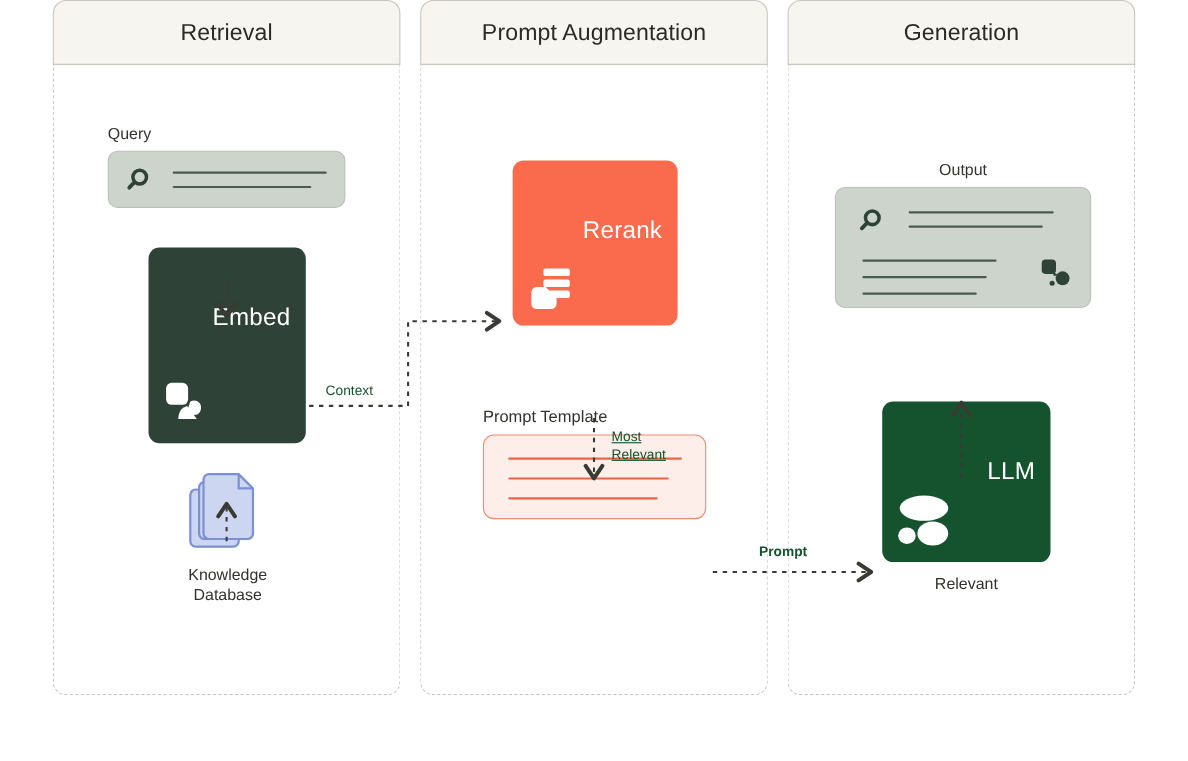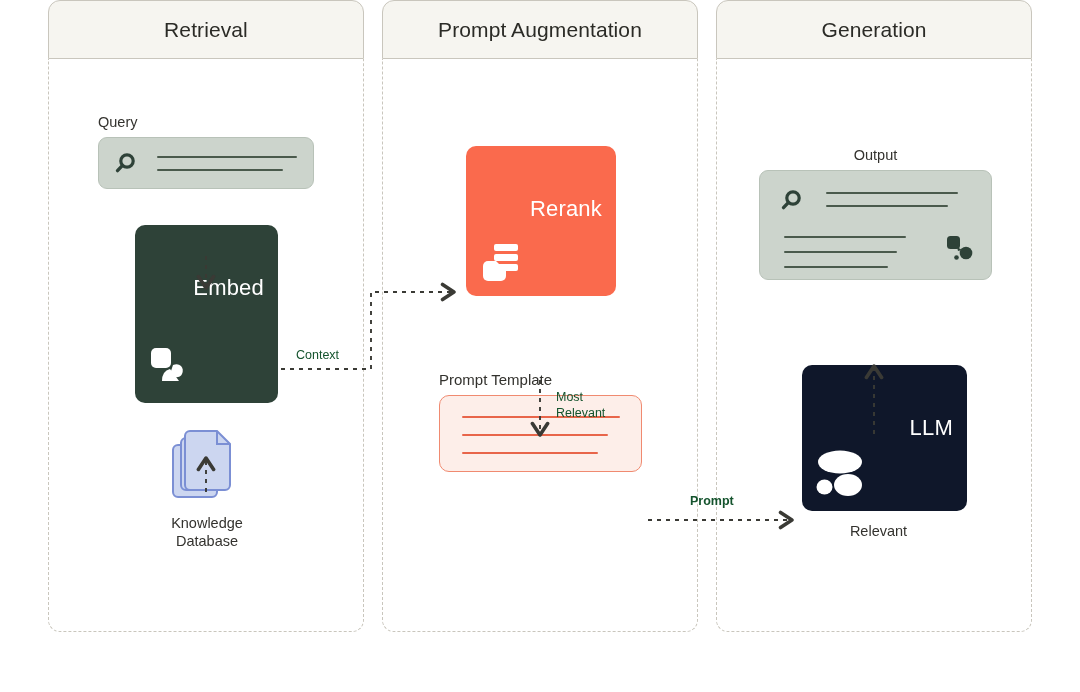--- a/index.html
+++ b/index.html
@@ -192,21 +192,21 @@
           <svg width="30" height="30" viewBox="0 0 30 30" style="position:absolute;right:15px;bottom:14px;">
             <rect x="1" y="1" width="13" height="13" rx="3.5" fill="#2e4238"></rect>
             <path d="M11 12 l5 3 l-4 1 z" fill="#2e4238"></path>
             <circle cx="20" cy="18" r="6.3" fill="#2e4238"></circle>
             <circle cx="10.5" cy="22.5" r="2.3" fill="#2e4238"></circle>
           </svg>
         </div>
       </div>
 
       <div class="node" style="left:85px;top:306px;">
-        <div class="tile" style="width:165px;height:146px;background:#0f172a;">
+        <div class="tile" style="width:153px;height:146px;background:#14532d;">
           <span class="tile-title">LLM</span>
           <svg class="tile-icon" width="52" height="48" viewBox="0 0 52 48">
             <ellipse cx="24" cy="13" rx="22" ry="11.5" fill="#ffffff"></ellipse>
             <ellipse cx="8.5" cy="38" rx="8" ry="7.5" fill="#ffffff"></ellipse>
             <ellipse cx="32" cy="36" rx="14" ry="11" fill="#ffffff"></ellipse>
           </svg>
         </div>
         <div class="node-caption" style="margin-top:11px;width:153px;">Relevant</div>
       </div>
     </div>
@@ -238,19 +238,19 @@
     <g>
       <line x1="648" y1="520" x2="791" y2="520" stroke="#3a3a35" stroke-width="1.9" stroke-dasharray="4 5" marker-end="url(#ah)"></line>
     </g>
 
     <g>
       <line x1="874" y1="434" x2="874" y2="367" stroke="#3a3a35" stroke-width="1.9" stroke-dasharray="4 5" marker-end="url(#ah)"></line>
     </g>
   </svg>
 
   <div class="conn-label" style="left:296px;top:348px;">Context</div>
-  <div class="conn-label" style="left:556px;top:390px;">
+  <div class="conn-label" style="left:556px;top:390px;text-decoration:underline;">
     <div>Most</div>
     <div>Relevant</div>
   </div>
   <div class="conn-label" style="left:690px;top:494px;font-weight:bold;">Prompt</div>
 
 </div>
 
 </body></html>

